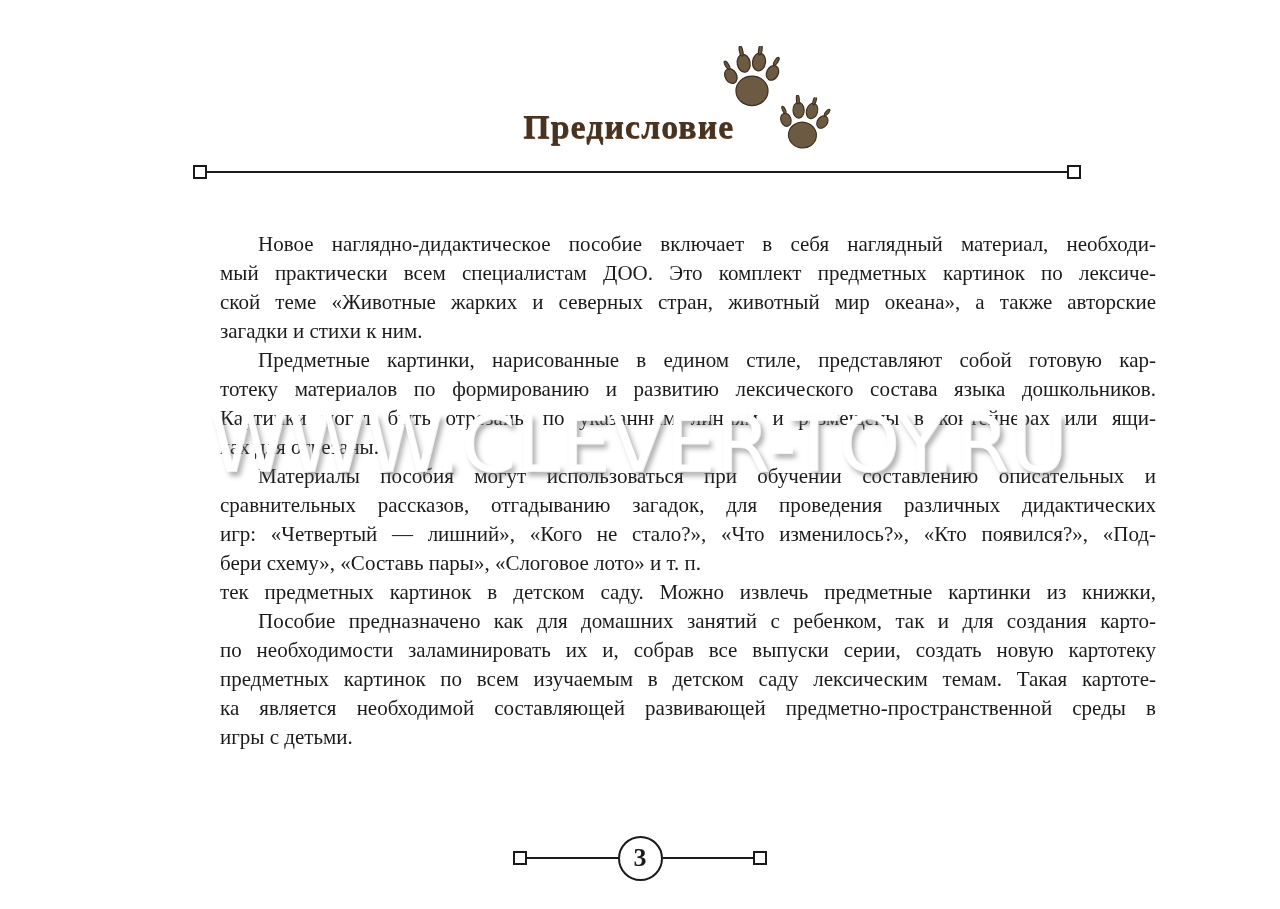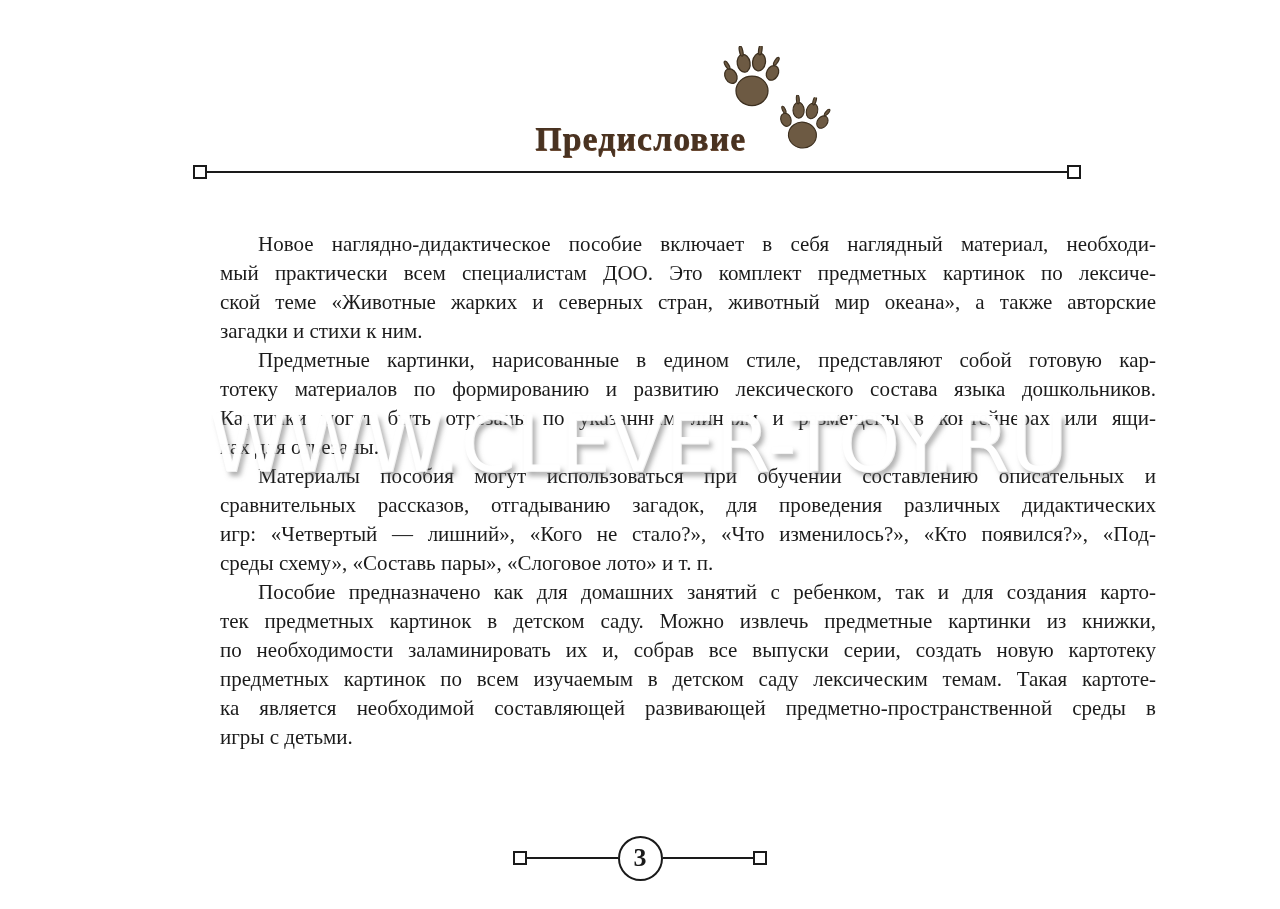--- a/index.html
+++ b/index.html
@@ -9,21 +9,21 @@
     margin:0 auto;
     background:#ffffff;
     overflow:hidden;
     font-family:"Liberation Serif", serif;
   }
 
   
   .title{
     position:absolute;
     left:523px;top:108px;
-    margin:12px;
+    margin:0;
     font-size:34px;
     font-weight:bold;
     letter-spacing:1px;
     color:#483221;
     text-shadow:0.5px 0.5px 0 #6b4a33;
     font-family:"Liberation Serif", serif;
   }
   .paw{position:absolute;}
   .paw1{left:720px;top:46px;width:64px;height:64px;}
   .paw2{left:776px;top:96px;width:56px;height:56px;transform:rotate(8deg);}
@@ -145,25 +145,25 @@
       <div>
         <div class="line first">Предметные картинки, нарисованные в едином стиле, представляют собой готовую кар-</div>
         <div class="line">тотеку материалов по формированию и развитию лексического состава языка дошкольников.</div>
         <div class="line">Картинки могут быть отрезаны по указанным линиям и размещены в контейнерах или ящи-</div>
         <div class="line last">ках для отрезаны.</div>
       </div>
       <div>
         <div class="line first">Материалы пособия могут использоваться при обучении составлению описательных и</div>
         <div class="line">сравнительных рассказов, отгадыванию загадок, для проведения различных дидактических</div>
         <div class="line">игр: «Четвертый — лишний», «Кого не стало?», «Что изменилось?», «Кто появился?», «Под-</div>
-        <div class="line last">среды схему», «Составь пары», «Слоговое лото» и т. п.</div>
+        <div class="line last">бери схему», «Составь пары», «Слоговое лото» и т. п.</div>
       </div>
       <div>
+        <div class="line">тек предметных картинок в детском саду. Можно извлечь предметные картинки из книжки,</div>
         <div class="line first">Пособие предназначено как для домашних занятий с ребенком, так и для создания карто-</div>
-        <div class="line">тек предметных картинок в детском саду. Можно извлечь предметные картинки из книжки,</div>
         <div class="line">по необходимости заламинировать их и, собрав все выпуски серии, создать новую картотеку</div>
         <div class="line">предметных картинок по всем изучаемым в детском саду лексическим темам. Такая картоте-</div>
         <div class="line">ка является необходимой составляющей развивающей предметно-пространственной среды в</div>
         <div class="line last">игры с детьми.</div>
       </div>
     </main>
 
   <div class="watermark">WWW.CLEVER-TOY.RU</div>
 
   <footer class="footer">

